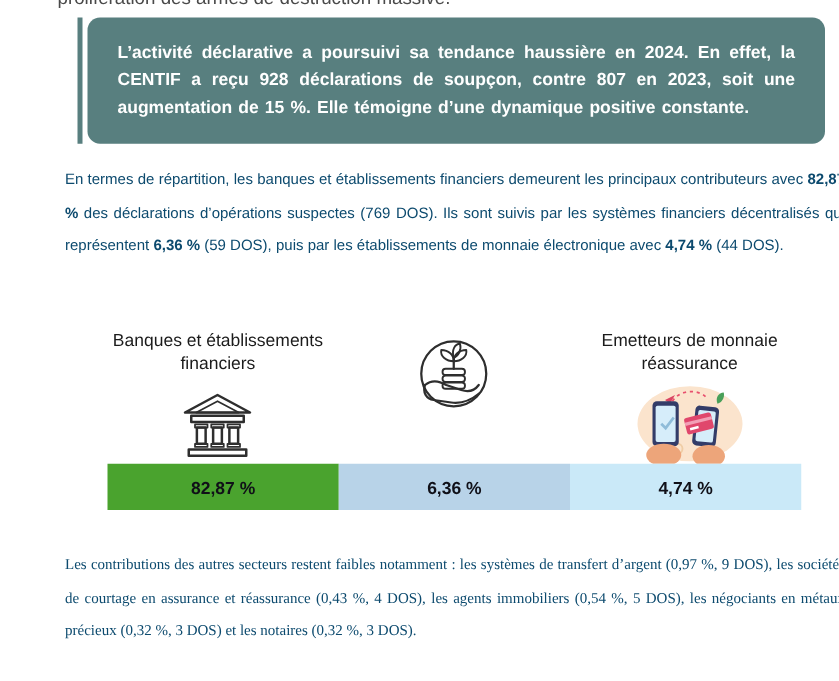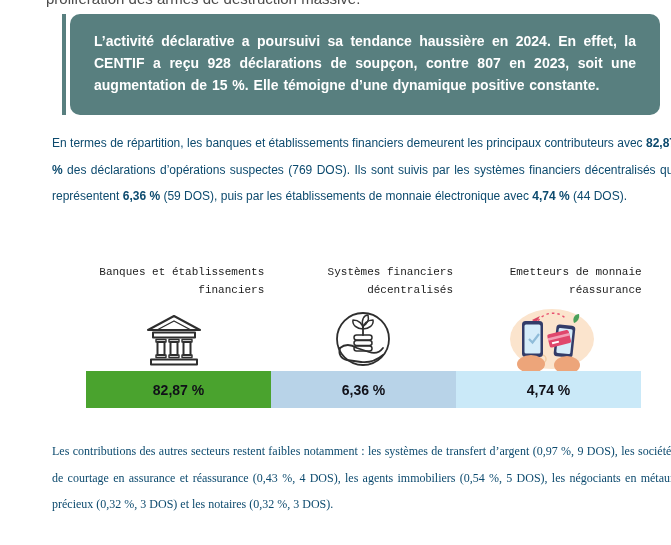--- a/index.html
+++ b/index.html
@@ -33,22 +33,22 @@
 
   .section-title {
     position:absolute; top:228px; left:0; width:100%; text-align:center;
     font-size:16.5px; font-weight:bold; font-style:italic; color:#1e1e38;
     letter-spacing:.2px;
   }
 
   .columns { position:absolute; left:56px; top:263px; width:566px; display:flex; }
   .col { flex:1; display:flex; flex-direction:column; align-items:center; }
   .col-label {
-    font-size:11px; line-height:18px; text-align:right; color:#1b1b1b;
-    height:40px; max-width:180px;font-family:Liberation Mono, monospace;
+    font-size:14px; line-height:18px; text-align:center; color:#1b1b1b;
+    height:40px; max-width:180px;
   }
   .col-icon { height:66px; display:flex; align-items:flex-end; justify-content:center; margin-top:2px; }
 
   .bar { position:absolute; left:62px; top:371px; width:555px; height:37px; display:flex; }
   .seg {
     flex:1; display:flex; align-items:center; justify-content:center;
     font-weight:bold; font-size:14px; color:#101018;
   }
 </style>
 </head>
@@ -85,21 +85,20 @@
           <rect x="40.5" y="33" width="7" height="13"></rect>
           <rect x="13" y="46" width="10" height="2.5" stroke-width="1.4"></rect>
           <rect x="26" y="46" width="10" height="2.5" stroke-width="1.4"></rect>
           <rect x="39" y="46" width="10" height="2.5" stroke-width="1.4"></rect>
           <rect x="8" y="50.5" width="46" height="5"></rect>
         </svg>
       </div>
     </div>
 
     <div class="col">
-      <div class="col-label">Systèmes financiers décentralisés</div>
       <div class="col-icon">
         <svg width="64" height="64" viewBox="0 0 64 64" fill="none" stroke="#2e2e2e" stroke-width="1.8" stroke-linecap="round" stroke-linejoin="round">
           <circle cx="32" cy="32" r="26"></circle>
           <path d="M32 28 V19"></path>
           <path d="M32 19 C30 13 33 8 37 8 C38.5 13 35.5 18 32 19 Z" stroke-width="1.5"></path>
           <path d="M32 22 C26 22 21 18 22 13 C28 13 32 17 32 22 Z" stroke-width="1.5"></path>
           <path d="M32 22 C38 22 43 18 42 13 C36 13 32 17 32 22 Z" stroke-width="1.5"></path>
           <rect x="23" y="28" width="18" height="5" rx="2.5" stroke-width="1.5"></rect>
           <rect x="23" y="33.5" width="18" height="5" rx="2.5" stroke-width="1.5"></rect>
           <rect x="23" y="39" width="18" height="5" rx="2.5" stroke-width="1.5"></rect>

